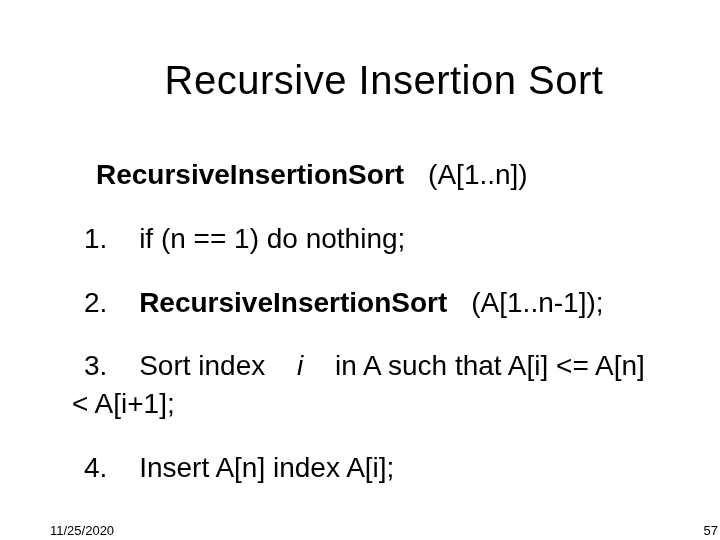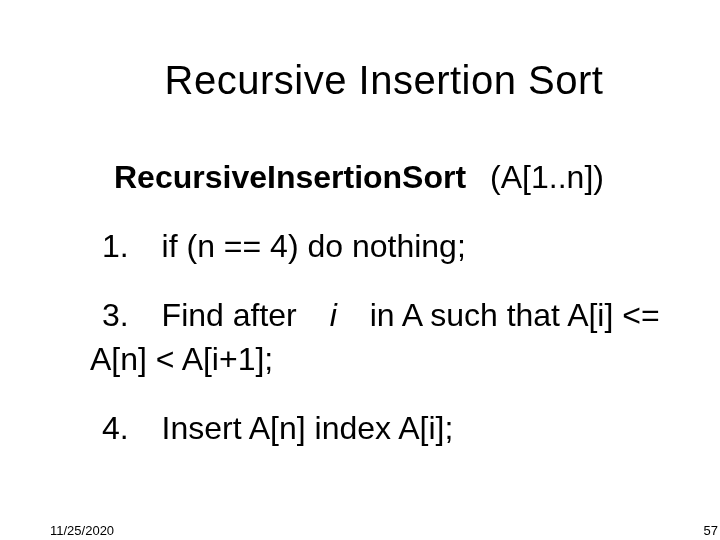--- a/index.html
+++ b/index.html
@@ -1,41 +1,44 @@
 <!DOCTYPE html>
 <html><head>
 <meta charset="utf-8">
 <style>
   * { margin: 0; padding: 12px; box-sizing: border-box; }
   html, body { width: 720px; height: 540px; background: #fff; font-family: Arial, Helvetica, sans-serif; color: #000; }
   .slide { position: relative; width: 720px; height: 540px; }
   .title { text-align: center; font-size: 40px; font-weight: 400; padding-top: 22px; letter-spacing: 0.5px; }
-  .body { position: absolute; left: 54px; top: 108px; width: 620px; font-size: 32px; line-height: 1.35; }
+  .body { position: absolute; left: 36px; top: 108px; width: 620px; font-size: 28px; line-height: 1.35; }
   .line { margin-bottom: 2px; }
   .bold { font-weight: 700; }
   .italic { font-style: italic; }
   .step { padding-left: 0; }
   .footer-date { position: absolute; left: 14px; bottom: 14px; font-size: 13px; text-align: center; }
   .footer-page { position: absolute; right: 14px; bottom: 14px; font-size: 13px; }
 </style>
 </head>
 <body>
 <div class="slide">
 
   <div class="title">Recursive Insertion Sort</div>
 
   <div class="body">
     <div class="line">
       <span class="bold">RecursiveInsertionSort</span><span>(A[1..n])</span>
     </div>
     <div class="line step">
-      <span>1.</span> <span>if (n == 4) do nothing;</span>
+      <span>1.</span> <span>if (n == 1) do nothing;</span>
     </div>
     <div class="line step">
-      <span>3.</span> <span>Find after</span> <span class="italic">i</span> <span>in A such that A[i] &lt;= A[n] &lt; A[i+1];</span>
+      <span>2.</span> <span class="bold">RecursiveInsertionSort</span><span>(A[1..n-1]);</span>
+    </div>
+    <div class="line step">
+      <span>3.</span> <span>Sort index</span> <span class="italic">i</span> <span>in A such that A[i] &lt;= A[n] &lt; A[i+1];</span>
     </div>
     <div class="line step">
       <span>4.</span> <span>Insert A[n] index A[i];</span>
     </div>
   </div>
 
   <div class="footer-date">11/25/2020</div>
   <div class="footer-page">57</div>
 </div>
 

